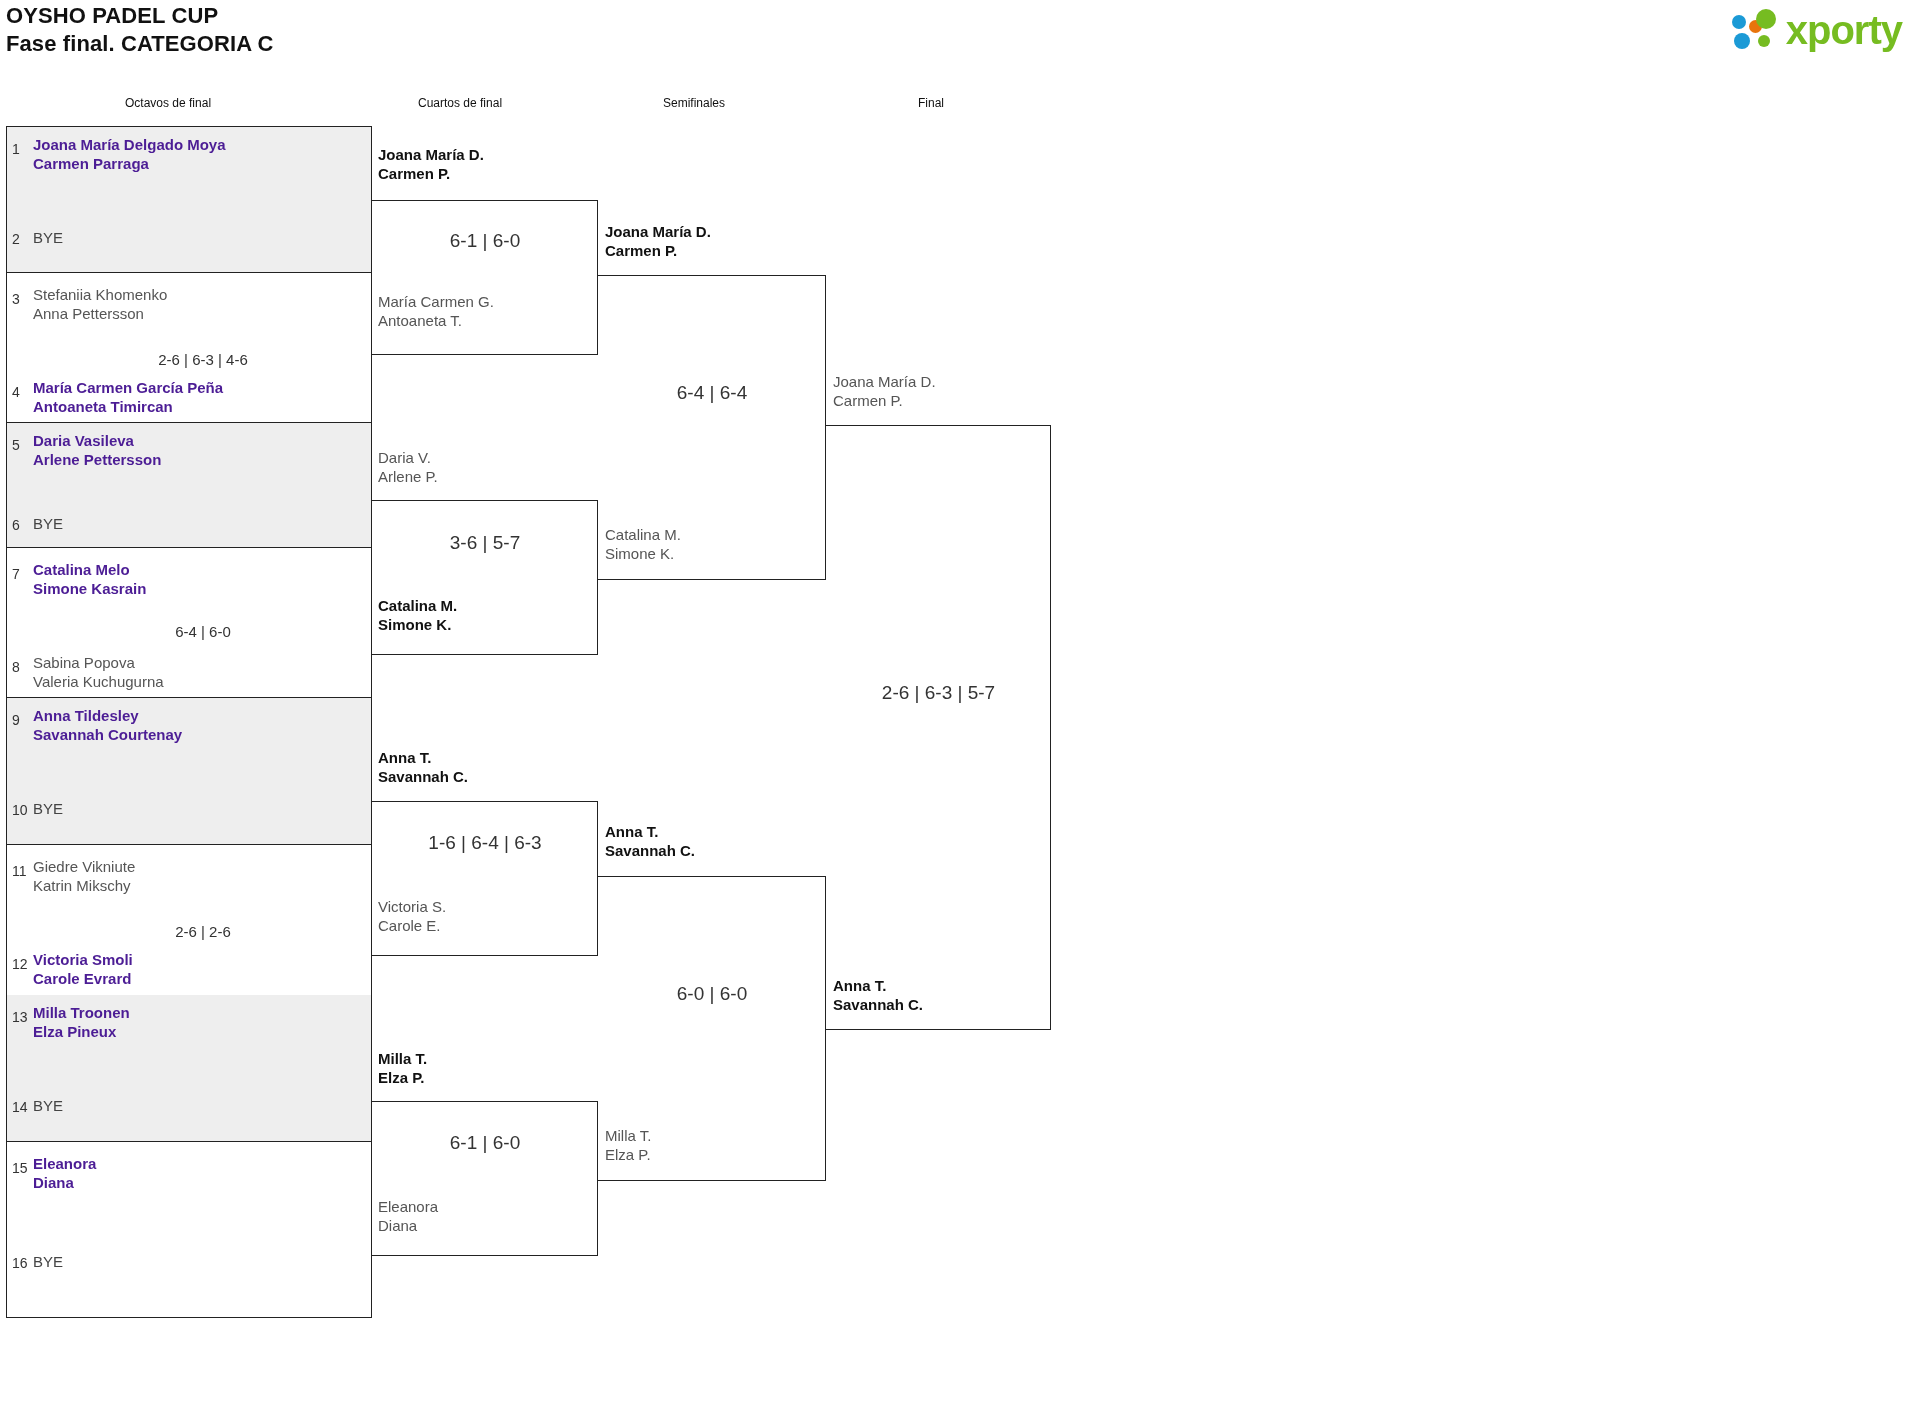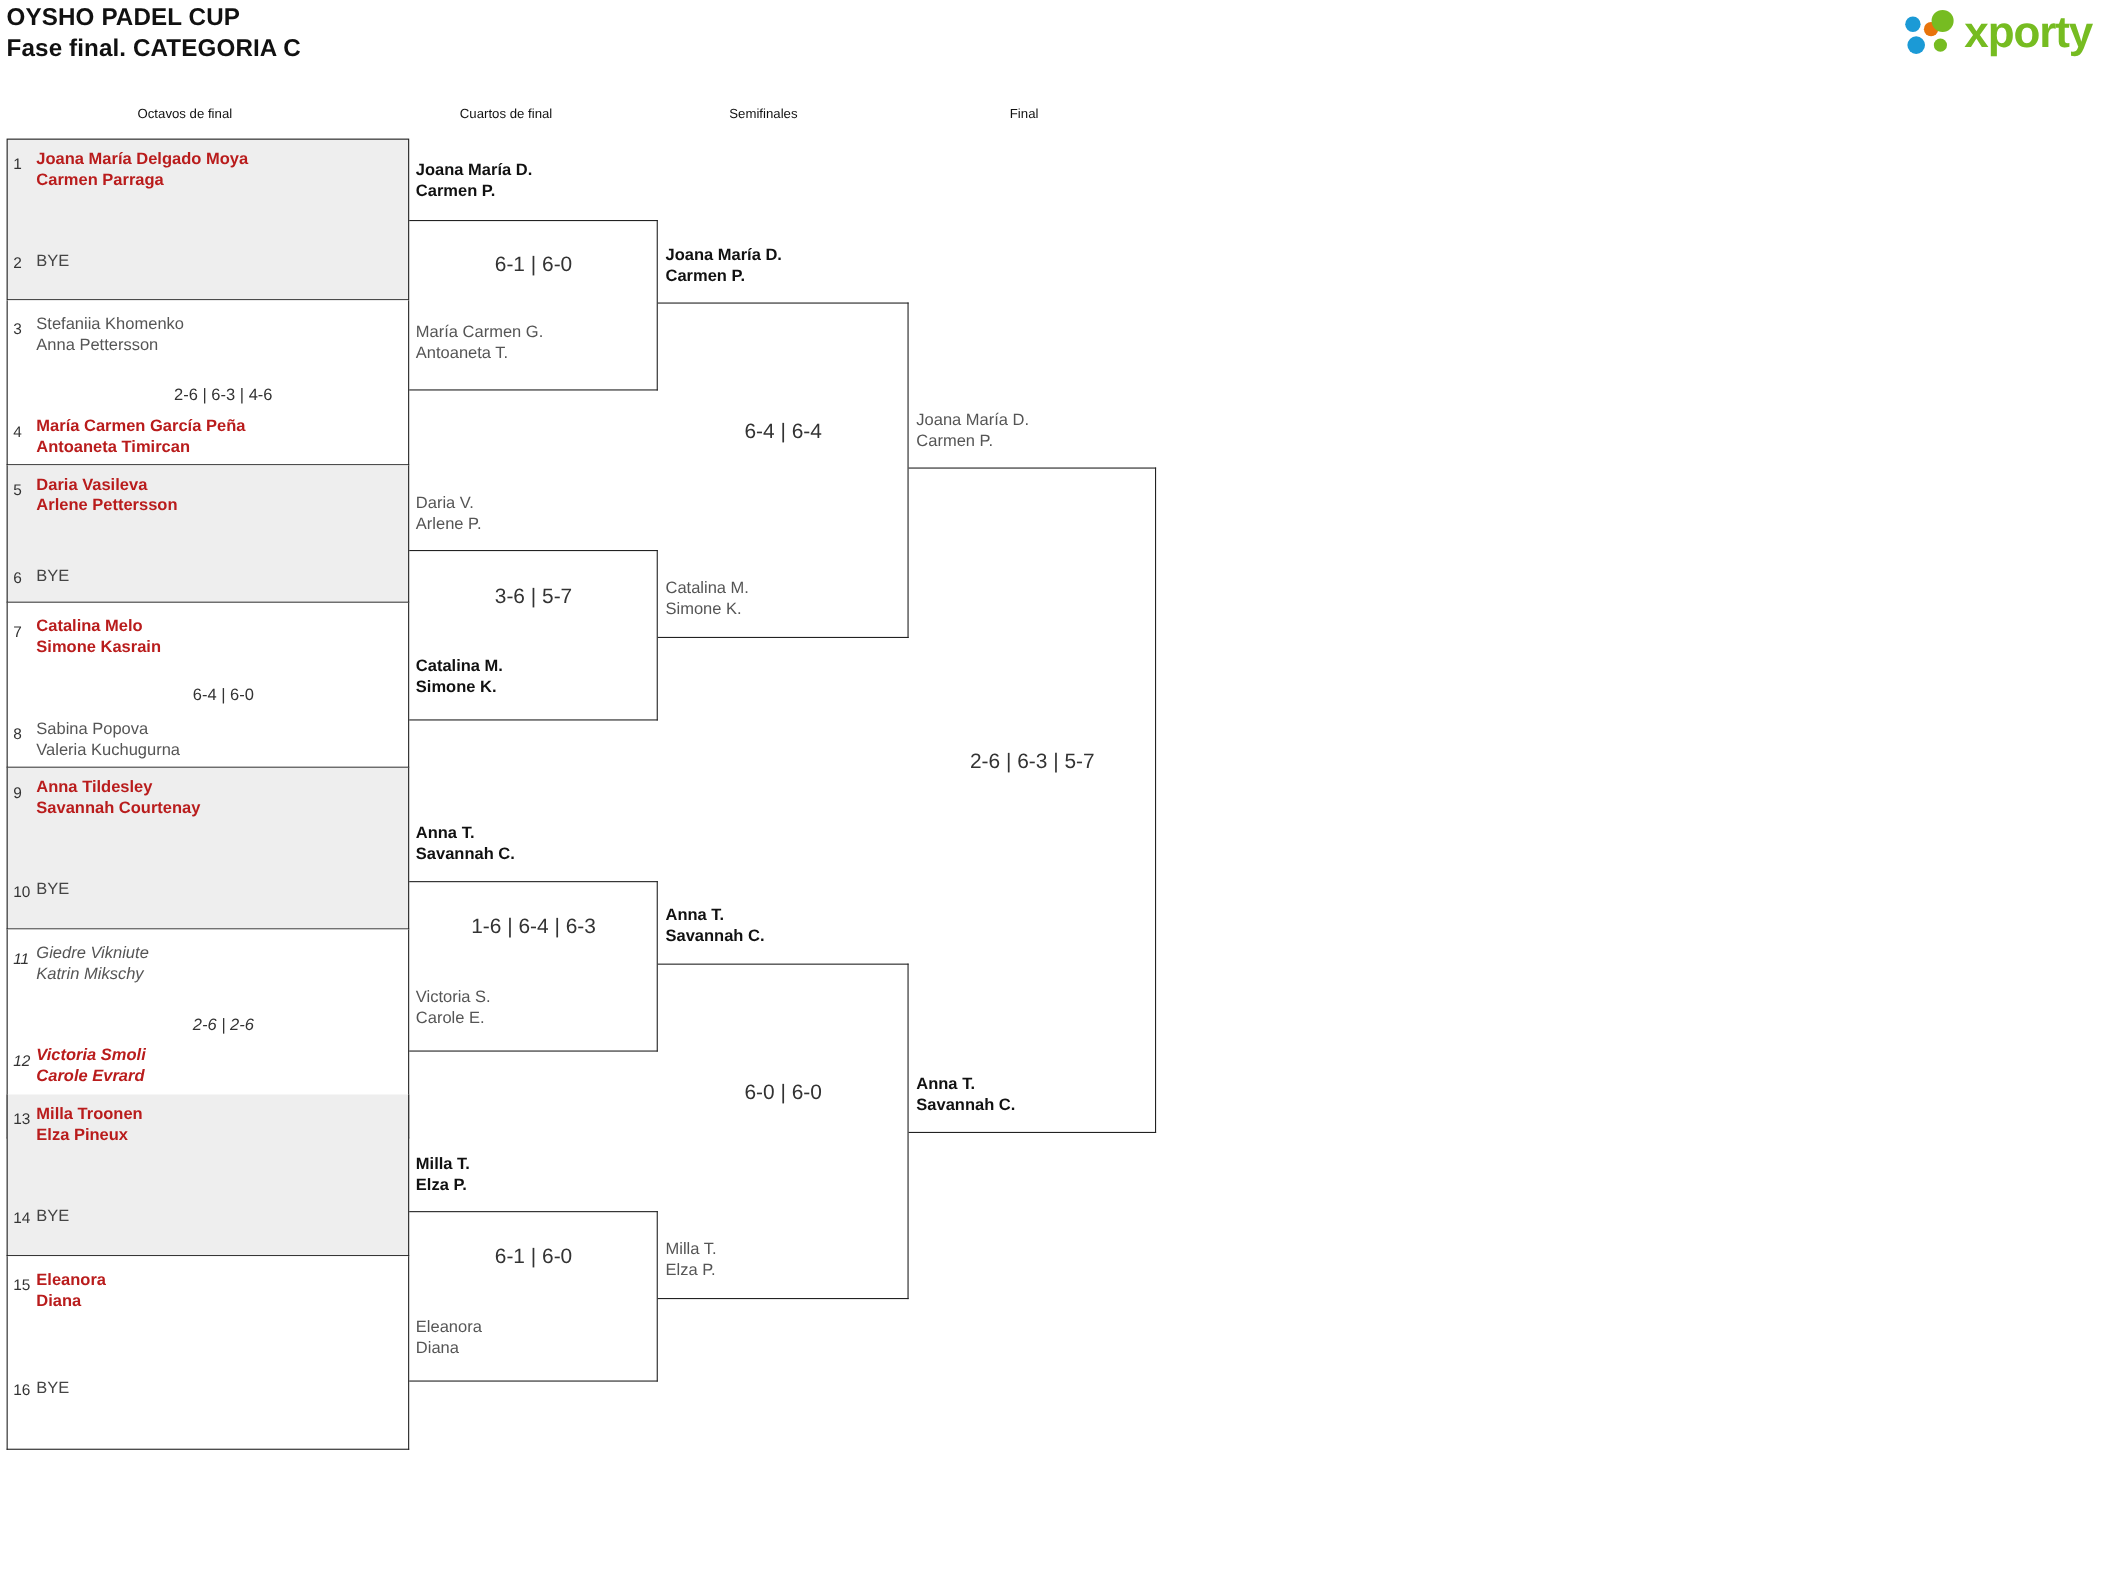--- a/index.html
+++ b/index.html
@@ -84,21 +84,21 @@
   }
   .team {
     position: absolute;
     left: 26px;
     font-size: 15px;
     line-height: 19px;
     color: #111;
     white-space: nowrap;
   }
   .team.loser { color: #555; font-weight: normal; }
-  .team.winner { color: #b91c1c; font-weight: bold; }
+  .team.winner { color: #4c1d95; font-weight: bold; }
   .team.bye { font-size: 15px; color: #444; }
 
   .r1-score {
     position: absolute;
     left: 26px;
     width: 340px;
     text-align: center;
     font-size: 15px;
     color: #333;
   }
@@ -198,21 +198,21 @@
 
     <div class="r1-cell shaded" style="top:698px; height:147px;">
       <div class="seed" style="top:14px;">9</div>
       <div class="team winner" style="top:8px;">Anna Tildesley</div>
       <div class="team winner" style="top:27px;">Savannah Courtenay</div>
       <div class="r1-score" style="top:62px;"></div>
       <div class="seed" style="top:104px;">10</div>
       <div class="team bye" style="top:101px;">BYE</div>
     </div>
 
-    <div class="r1-cell" style="top:845px; height:190px;font-style:italic;">
+    <div class="r1-cell" style="top:845px; height:190px;">
       <div class="seed" style="top:18px;">11</div>
       <div class="team loser" style="top:12px;">Giedre Vikniute</div>
       <div class="team loser" style="top:31px;">Katrin Mikschy</div>
       <div class="r1-score" style="top:78px;">2-6 | 2-6</div>
       <div class="seed" style="top:111px;">12</div>
       <div class="team winner" style="top:105px;">Victoria Smoli</div>
       <div class="team winner" style="top:124px;">Carole Evrard</div>
     </div>
 
     <div class="r1-cell shaded" style="top:995px; height:147px;">

